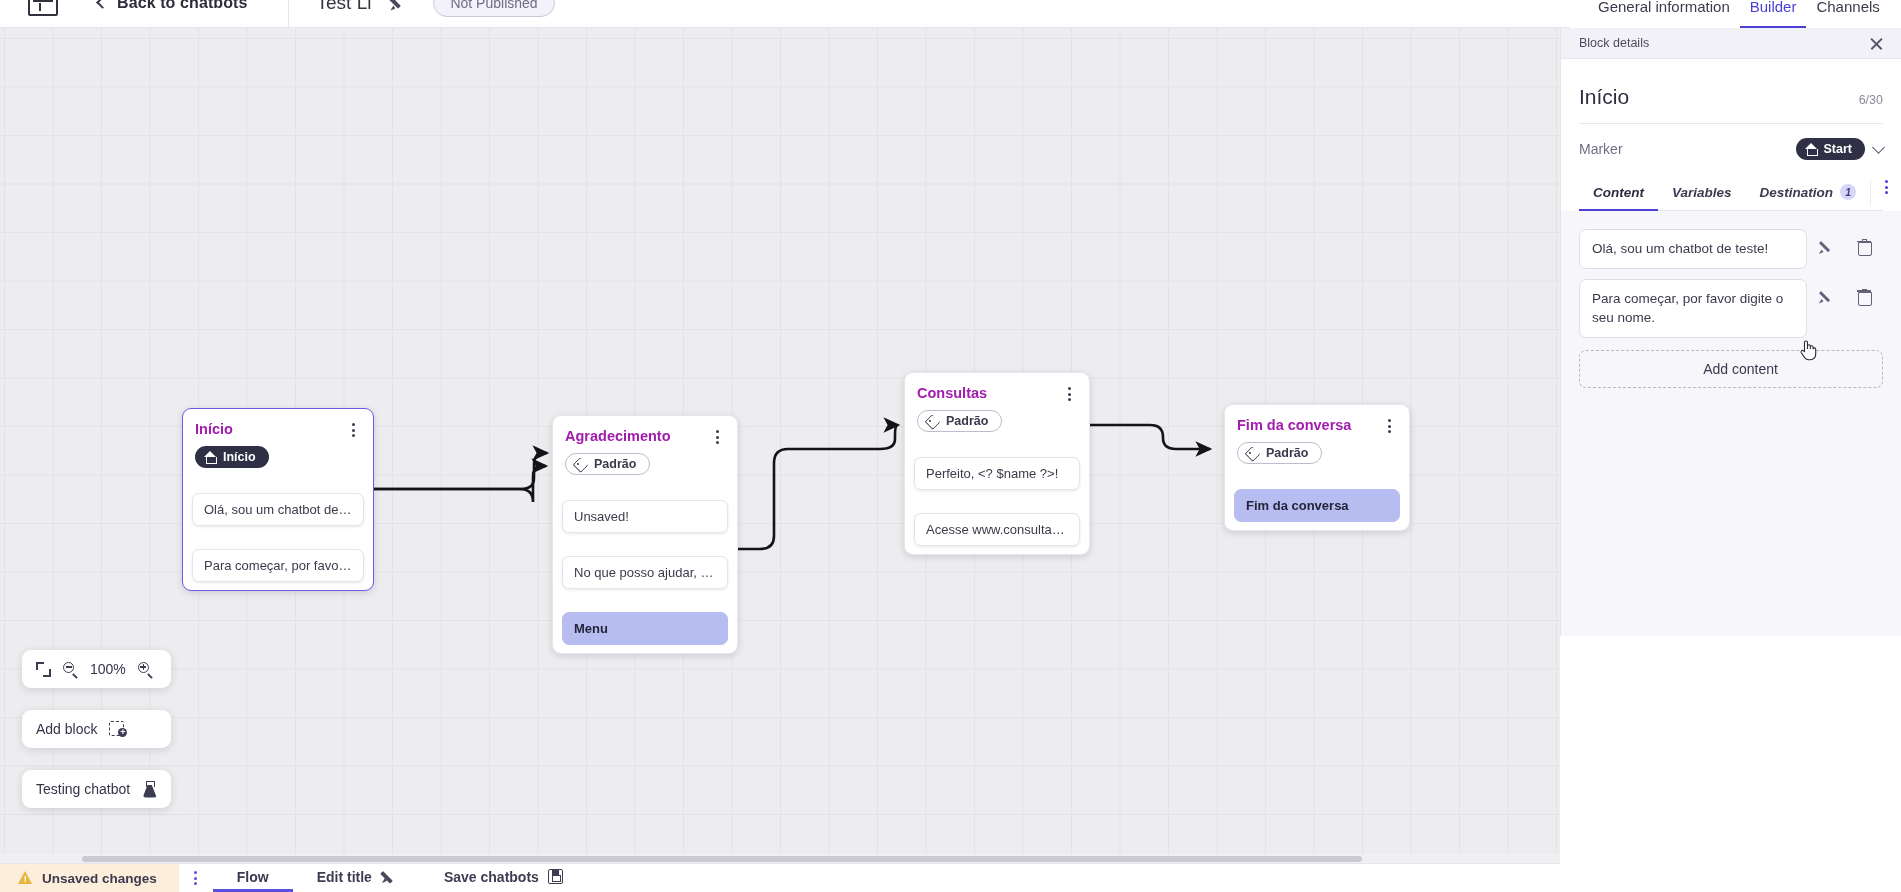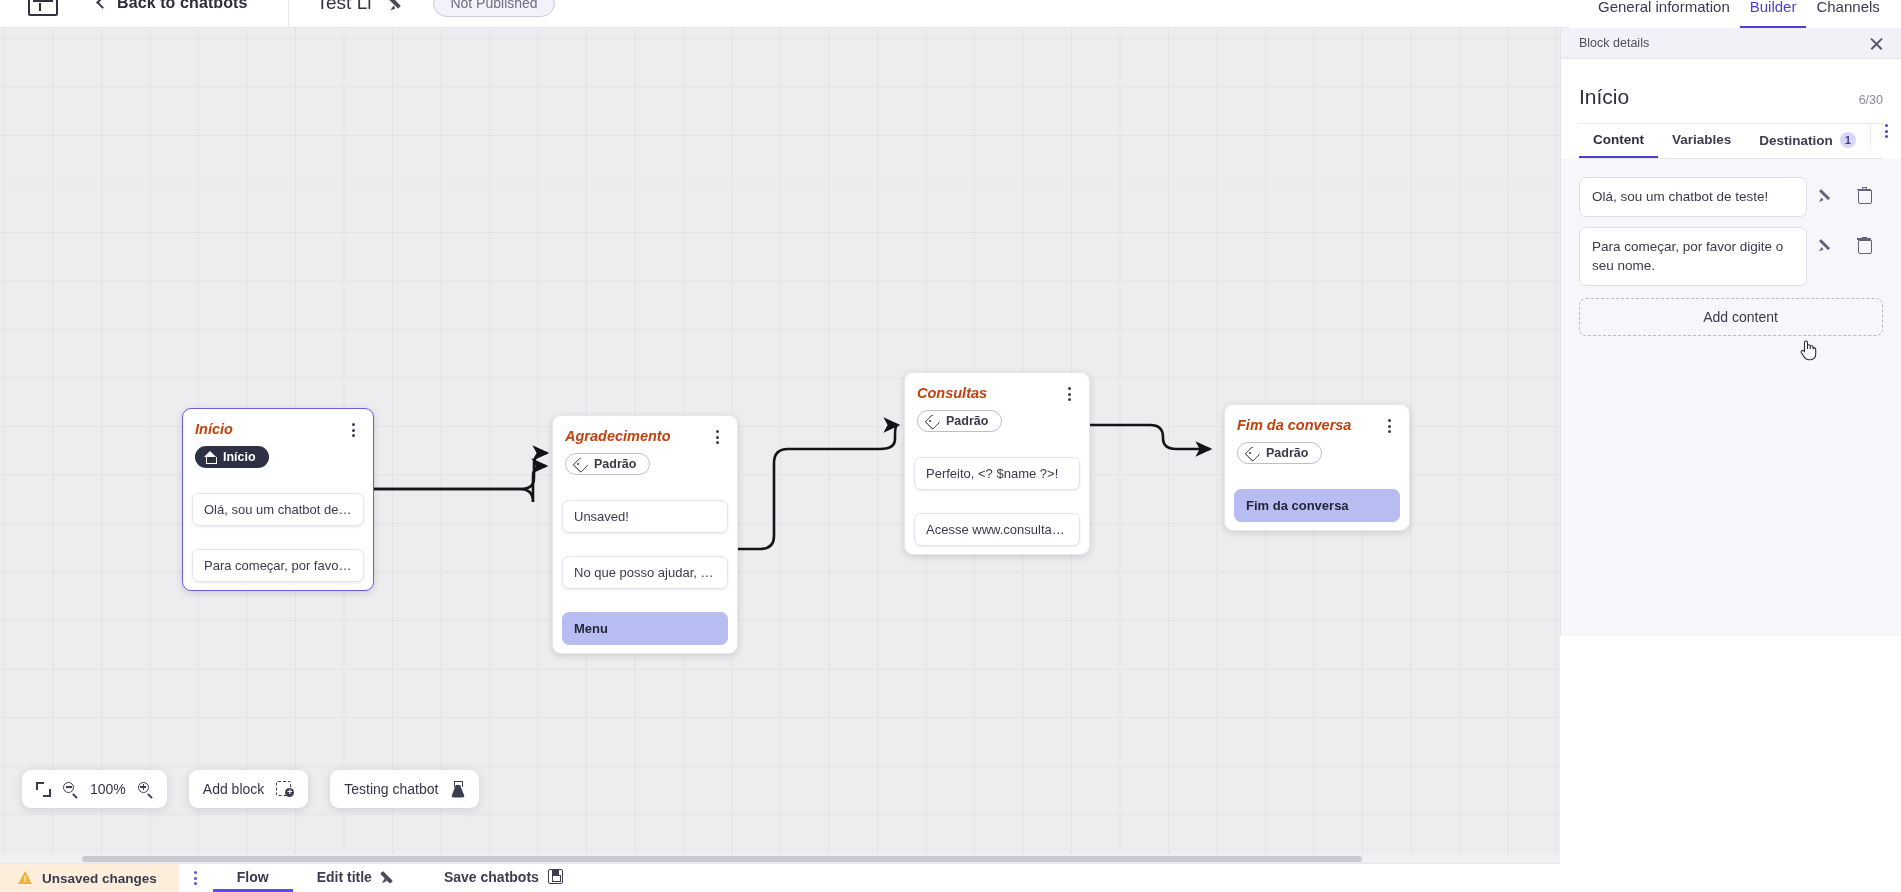--- a/index.html
+++ b/index.html
@@ -82,21 +82,21 @@
 
   
   .node {
     position: absolute; background: #ffffff; border-radius: 9px;
     box-shadow: 0 2px 7px rgba(40,40,70,.16);
     border: 1px solid #e7e7ee;
     padding-bottom: 8px;
   }
   .node.selected { border: 1.5px solid #6b5ce7; }
   .node-head { display: flex; align-items: flex-start; padding: 12px 12px 0 12px; }
-  .node-title { font-size: 14.5px; font-weight: bold; color: #c2410c; flex: 1; font-style: italic; }
+  .node-title { font-size: 14.5px; font-weight: bold; color: #a21caf; flex: 1; }
   .kebab { width: 16px; display: flex; flex-direction: column; align-items: center; gap: 2.5px; cursor: pointer; padding-top: 2px;}
   .kebab i { width: 3px; height: 3px; border-radius: 50%; background: #3c3c50; display: block; }
   .tagrow { padding: 9px 12px 9px 12px; }
   .tag-start {
     display: inline-flex; align-items: center; gap: 6px;
     background: #2f3046; color: #ffffff; border-radius: 13px;
     font-size: 12.5px; font-weight: bold; padding: 4px 13px 4px 9px;
   }
   .tag-default {
     display: inline-flex; align-items: center; gap: 6px;
@@ -133,21 +133,21 @@
     box-shadow: 0 1px 3px rgba(40,40,70,.10);
     font-size: 13px; color: #3b3b4d; padding: 8px 11px;
     white-space: nowrap; overflow: hidden; text-overflow: ellipsis; margin-top: 16px;
   }
   .bubble.accent {
     background: #b7bdf0; border-color: #b7bdf0; color: #24243a;
     font-weight: bold; box-shadow: none;
   }
 
   
-  .float-tools { position: absolute; left: 22px; bottom: 55px; display: flex; gap: 22px; z-index: 6;}
+  .float-tools { position: absolute; left: 22px; bottom: 55px; display: flex; gap: 22px; z-index: 6; flex-direction: column;}
   .tool-pill {
     background: #ffffff; border-radius: 9px; box-shadow: 0 2px 8px rgba(40,40,70,.15);
     height: 38px; display: flex; align-items: center; padding: 0 14px; gap: 12px;
     font-size: 14px; color: #35354a; white-space: nowrap;
   }
   .tool-pill span.lbl { font-size: 14px; color: #35354a; }
   .ico-fit {
     width: 15px; height: 15px; position: relative; display: inline-block; cursor: pointer;
   }
   .ico-fit::before, .ico-fit::after {
@@ -263,22 +263,22 @@
     display: flex; align-items: center; justify-content: space-between;
     padding: 14px 0 16px 0;
   }
   .rp-markerlbl { font-size: 14px; color: #6e6e82; }
   .marker-right { display: flex; align-items: center; gap: 9px; }
   .chev-down {
     width: 9px; height: 9px; border-right: 1.8px solid #4a4a60; border-bottom: 1.8px solid #4a4a60;
     transform: rotate(45deg); margin-top: -4px; cursor: pointer;
   }
   .rp-tabs {
-    display: flex; align-items: flex-start; gap: 0; border-bottom: 1px solid #e6e5ee;
-    background: #ffffff; position: relative;
+    display: flex; align-items: center; gap: 0; border-bottom: 1px solid #e6e5ee;
+    background: #ffffff; position: relative; font-style: italic;
   }
   .rtab {
     font-size: 13.5px; font-weight: bold; color: #3c3c52; padding: 8px 14px 9px 14px;
     display: flex; align-items: center; gap: 7px; cursor: pointer;
     border-bottom: 2px solid transparent; margin-bottom: -1px;
   }
   .rtab.active { color: #2c2c42; border-bottom-color: #4b3fd6; }
   .pillnum {
     background: #d9d5f7; color: #3f3a8c; border-radius: 50%; width: 16px; height: 16px;
     font-size: 10.5px; display: flex; align-items: center; justify-content: center; font-weight: bold;
@@ -512,20 +512,30 @@
     <div class="rp-head">
       <span class="t">Block details</span>
       <span class="xclose"></span>
     </div>
 
     <div class="rp-body">
       <div class="rp-titlerow">
         <span class="rp-title">Início</span>
         <span class="rp-count">6/30</span>
       </div>
+      <div class="rp-markerrow">
+        <span class="rp-markerlbl">Marker</span>
+        <span class="marker-right">
+          <span class="tag-start">
+            <span class="ico-home"></span>
+            <span>Start</span>
+          </span>
+          <span class="chev-down"></span>
+        </span>
+      </div>
       <div class="rp-tabs">
         <div class="rtab active">
           <span>Content</span>
         </div>
         <div class="rtab">
           <span>Variables</span>
         </div>
         <div class="rtab">
           <span>Destination</span>
           <span class="pillnum">1</span>

